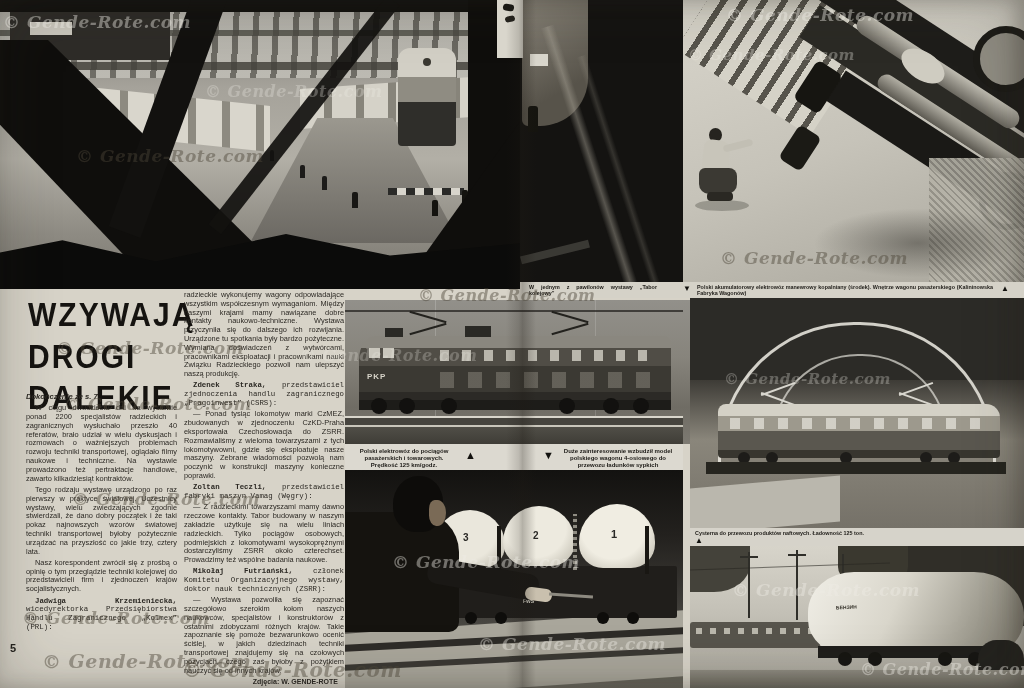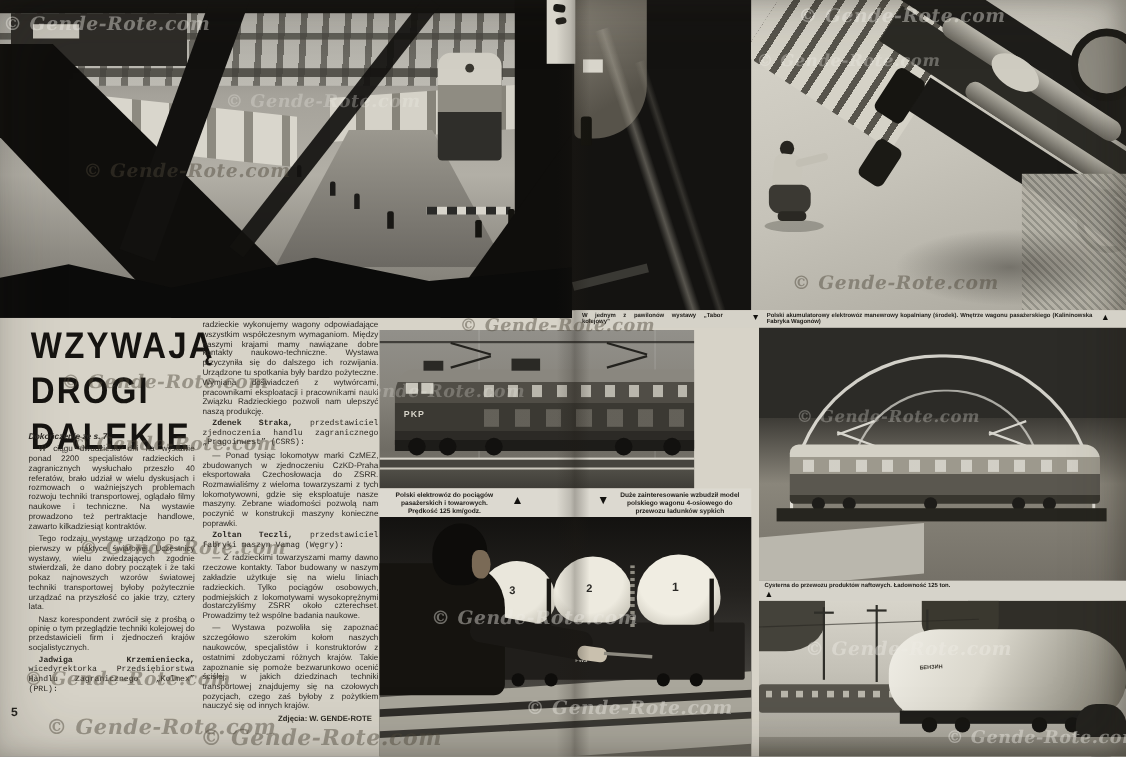--- a/index.html
+++ b/index.html
@@ -130,27 +130,28 @@
     <p>Nasz korespondent zwrócił się z prośbą o opinię o tym przeglądzie techniki kolejowej do przedstawicieli firm i zjednoczeń krajów socjalistycznych.</p>
     <p class="speaker"><b>Jadwiga Krzemieniecka,</b><span> wicedyrektorka Przedsiębiorstwa Handlu Zagranicznego „Kolmex” (PRL):</span></p>
   </div>
 
   <div class="col" style="left:184px;top:291px;width:160px;height:332px;">
     <p class="noind">radzieckie wykonujemy wagony odpowiadające wszystkim współczesnym wymaganiom. Między naszymi krajami mamy nawiązane dobre kontakty naukowo-techniczne. Wystawa przyczyniła się do dalszego ich rozwijania. Urządzone tu spotkania były bardzo pożyteczne. Wymiana doświadczeń z wytwórcami, pracownikami eksploatacji i pracownikami nauki Związku Radzieckiego pozwoli nam ulepszyć naszą produkcję.</p>
     <p class="speaker"><b>Zdenek Straka,</b><span> przedstawiciel zjednoczenia handlu zagranicznego „Pragoinwest” (CSRS):</span></p>
     <p>— Ponad tysiąc lokomotyw marki CzMEZ, zbudowanych w zjednoczeniu CzKD-Praha eksportowała Czechosłowacja do ZSRR. Rozmawialiśmy z wieloma towarzyszami z tych lokomotywowni, gdzie się eksploatuje nasze maszyny. Zebrane wiadomości pozwolą nam poczynić w konstrukcji maszyny konieczne poprawki.</p>
     <p class="speaker"><b>Zoltan Teczli,</b><span> przedstawiciel fabryki maszyn Vamag (Węgry):</span></p>
     <p>— Z radzieckimi towarzyszami mamy dawno rzeczowe kontakty. Tabor budowany w naszym zakładzie użytkuje się na wielu liniach radzieckich. Tylko pociągów osobowych, podmiejskich z lokomotywami wysokoprężnymi dostarczyliśmy ZSRR około czterechset. Prowadzimy też wspólne badania naukowe.</p>
+    <p class="speaker"><b>Mikołaj Futriański,</b><span> członek Komitetu Organizacyjnego wystawy, doktor nauk technicznych (ZSRR):</span></p>
     <p>— Wystawa pozwoliła się zapoznać szczegółowo szerokim kołom naszych naukowców, specjalistów i konstruktorów z ostatnimi zdobyczami różnych krajów. Takie zapoznanie się pomoże bezwarunkowo ocenić ściślej, w jakich dziedzinach techniki transportowej znajdujemy się na czołowych pozycjach, czego zaś byłoby z pożytkiem nauczyć się od innych krajów.</p>
     <div class="credit">Zdjęcia: W. GENDE-ROTE</div>
   </div>
 
   <div class="pagenum">5</div>
 
-  <div class="ph" style="left:345px;top:300px;width:286px;height:144px;background:linear-gradient(180deg,#92908a 0%,#87847c 40%,#6f6c64 75%,#7d7a72 100%);">
+  <div class="ph" style="left:345px;top:300px;width:338px;height:144px;background:linear-gradient(180deg,#92908a 0%,#87847c 40%,#6f6c64 75%,#7d7a72 100%);padding-left:44px;">
     <div class="sh" style="left:90px;top:0;width:1px;height:120px;background:rgba(255,255,255,.18);"></div>
     <div class="sh" style="left:250px;top:0;width:1px;height:120px;background:rgba(255,255,255,.15);"></div>
     <div class="sh" style="left:0;top:10px;width:338px;height:2px;background:rgba(30,29,26,.7);"></div>
     <div class="sh" style="left:64px;top:16px;width:38px;height:2px;background:#23221e;transform:rotate(16deg);"></div>
     <div class="sh" style="left:64px;top:28px;width:38px;height:2px;background:#23221e;transform:rotate(-16deg);"></div>
     <div class="sh" style="left:206px;top:16px;width:38px;height:2px;background:#23221e;transform:rotate(16deg);"></div>
     <div class="sh" style="left:206px;top:28px;width:38px;height:2px;background:#23221e;transform:rotate(-16deg);"></div>
     <div class="sh" style="left:14px;top:36px;width:312px;height:72px;border-radius:16px 6px 4px 4px / 24px 8px 4px 4px;background:linear-gradient(180deg,#8a877f 0 16%,#504d46 16% 42%,#3b3933 42% 78%,#2c2a26 78%);"></div>
     <div class="sh" style="left:40px;top:28px;width:18px;height:9px;background:#2a2925;"></div>
     <div class="sh" style="left:120px;top:26px;width:26px;height:11px;background:#2a2925;"></div>

